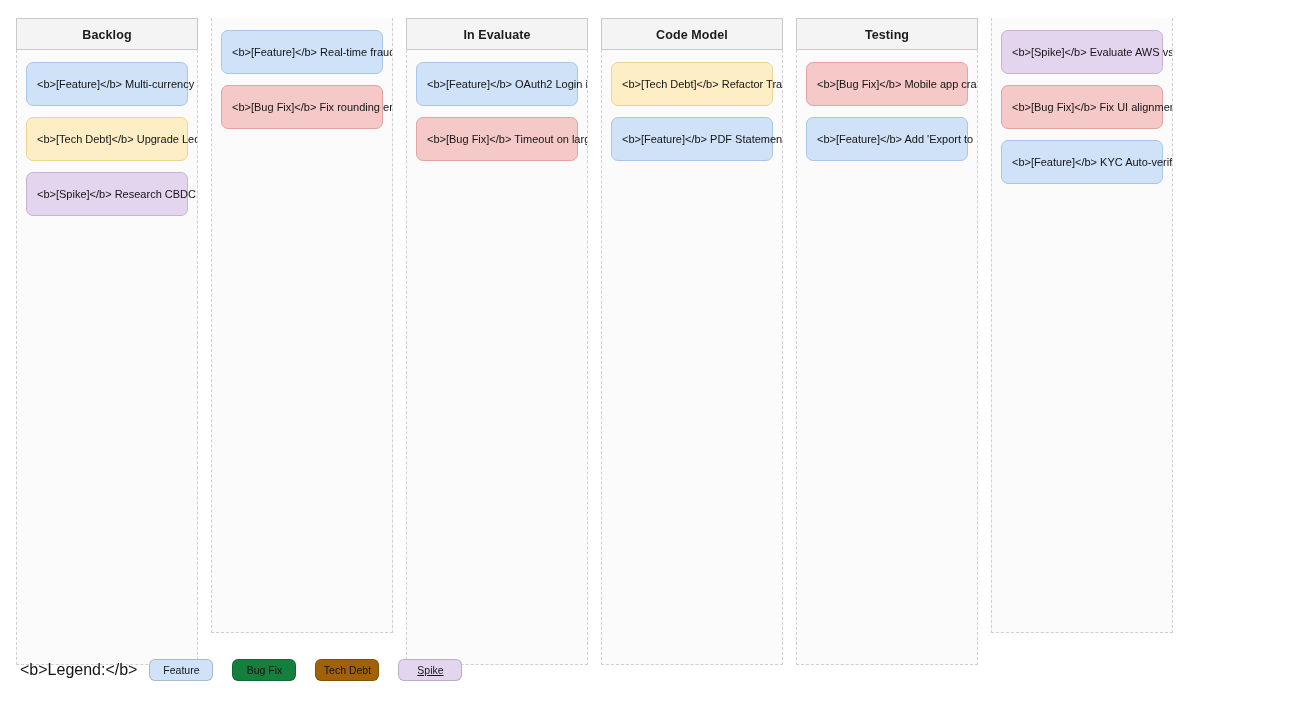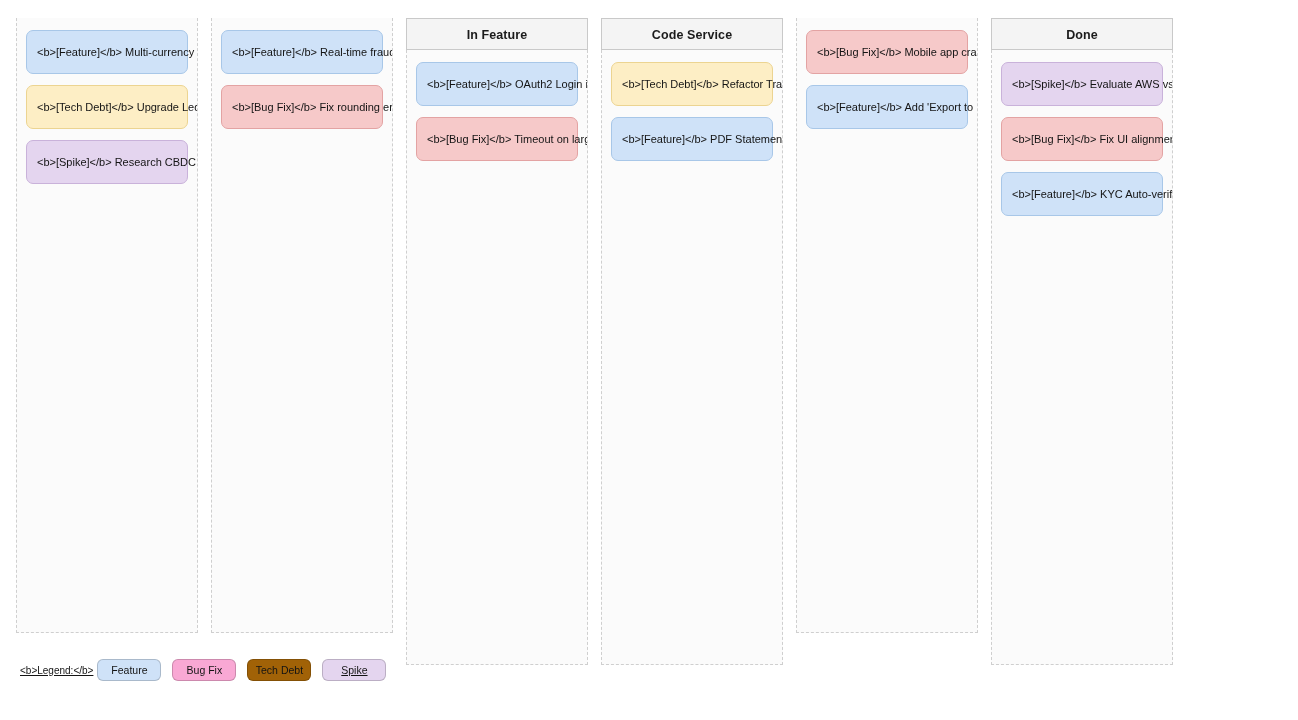--- a/index.html
+++ b/index.html
@@ -95,47 +95,48 @@
   #legend {
     position: absolute;
     left: 20px;
     top: 659px;
     display: flex;
     flex-direction: row;
     align-items: center;
     height: 22px;
   }
   #legend-label {
-    font-size: 10px;
+    font-size: 16px;
     color: #141414;
     white-space: nowrap;
     margin-right: 4px;
-    text-decoration: underline;
   }
   .legend-chip {
     width: 64px;
     height: 22px;
     border-radius: 6px;
     border: 1px solid rgba(0,0,0,0.18);
     font-size: 10.5px;
     color: #141414;
     display: flex;
     align-items: center;
     justify-content: center;
     margin-right: 11px;
     box-sizing: border-box;
+    margin-left: 8px;
   }
 </style>
 </head>
 <body>
 
 <div id="board-wrap">
 
   <div id="board">
       <div class="column">
+        <div class="column-header">Backlog</div>
         <div class="column-body">
           <div class="card c-feature">
             <span class="card-text">&lt;b&gt;[Feature]&lt;/b&gt; Multi-currency wallet support&lt;br/&gt;P2 | 8 pts</span>
           </div>
           <div class="card c-techdebt">
             <span class="card-text">&lt;b&gt;[Tech Debt]&lt;/b&gt; Upgrade Ledger Service to v3&lt;br/&gt;P2 | 5 pts</span>
           </div>
           <div class="card c-spike">
             <span class="card-text">&lt;b&gt;[Spike]&lt;/b&gt; Research CBDC integration API&lt;br/&gt;P3 | 3 pts</span>
           </div>
@@ -145,68 +146,68 @@
         <div class="column-body">
           <div class="card c-feature">
             <span class="card-text">&lt;b&gt;[Feature]&lt;/b&gt; Real-time fraud detection hooks&lt;br/&gt;P1 | 13 pts</span>
           </div>
           <div class="card c-bugfix">
             <span class="card-text">&lt;b&gt;[Bug Fix]&lt;/b&gt; Fix rounding error in interest calc&lt;br/&gt;P1 | 3 pts</span>
           </div>
         </div>
       </div>
       <div class="column">
-        <div class="column-header">In Feature</div>
+        <div class="column-header">In Evaluate</div>
         <div class="column-body">
           <div class="card c-feature">
             <span class="card-text">&lt;b&gt;[Feature]&lt;/b&gt; OAuth2 Login implementation&lt;br/&gt;P1 | 8 pts</span>
           </div>
           <div class="card c-bugfix">
             <span class="card-text">&lt;b&gt;[Bug Fix]&lt;/b&gt; Timeout on large CSV export&lt;br/&gt;P2 | 5 pts</span>
           </div>
         </div>
       </div>
       <div class="column">
-        <div class="column-header">Code Service</div>
+        <div class="column-header">Code Model</div>
         <div class="column-body">
           <div class="card c-techdebt">
             <span class="card-text">&lt;b&gt;[Tech Debt]&lt;/b&gt; Refactor Transaction Model&lt;br/&gt;P2 | 8 pts</span>
           </div>
           <div class="card c-feature">
             <span class="card-text">&lt;b&gt;[Feature]&lt;/b&gt; PDF Statement Generator&lt;br/&gt;P2 | 5 pts</span>
           </div>
         </div>
       </div>
       <div class="column">
+        <div class="column-header">Testing</div>
         <div class="column-body">
           <div class="card c-bugfix">
             <span class="card-text">&lt;b&gt;[Bug Fix]&lt;/b&gt; Mobile app crash on biometric login&lt;br/&gt;P1 | 3 pts</span>
           </div>
           <div class="card c-feature">
             <span class="card-text">&lt;b&gt;[Feature]&lt;/b&gt; Add 'Export to Excel' button&lt;br/&gt;P3 | 3 pts</span>
           </div>
         </div>
       </div>
       <div class="column">
-        <div class="column-header">Done</div>
         <div class="column-body">
           <div class="card c-spike">
             <span class="card-text">&lt;b&gt;[Spike]&lt;/b&gt; Evaluate AWS vs Azure for DB&lt;br/&gt;P2 | 5 pts</span>
           </div>
           <div class="card c-bugfix">
             <span class="card-text">&lt;b&gt;[Bug Fix]&lt;/b&gt; Fix UI alignment on dashboard&lt;br/&gt;P3 | 1 pt</span>
           </div>
           <div class="card c-feature">
             <span class="card-text">&lt;b&gt;[Feature]&lt;/b&gt; KYC Auto-verification&lt;br/&gt;P1 | 13 pts</span>
           </div>
         </div>
       </div>
     </div>
 
   <div id="legend">
     <div id="legend-label">&lt;b&gt;Legend:&lt;/b&gt;</div>
   <div class="legend-chip" style="background: rgb(207, 226, 248);">Feature</div>
-      <div class="legend-chip" style="background: #f9a8d4;">Bug Fix</div>
+      <div class="legend-chip" style="background: #15803d;">Bug Fix</div>
       <div class="legend-chip" style="background: #a16207;">Tech Debt</div>
       <div class="legend-chip" style="background: rgb(228, 213, 239); text-decoration: underline;">Spike</div>
     </div>
 
 </div>
 
 </body></html>

